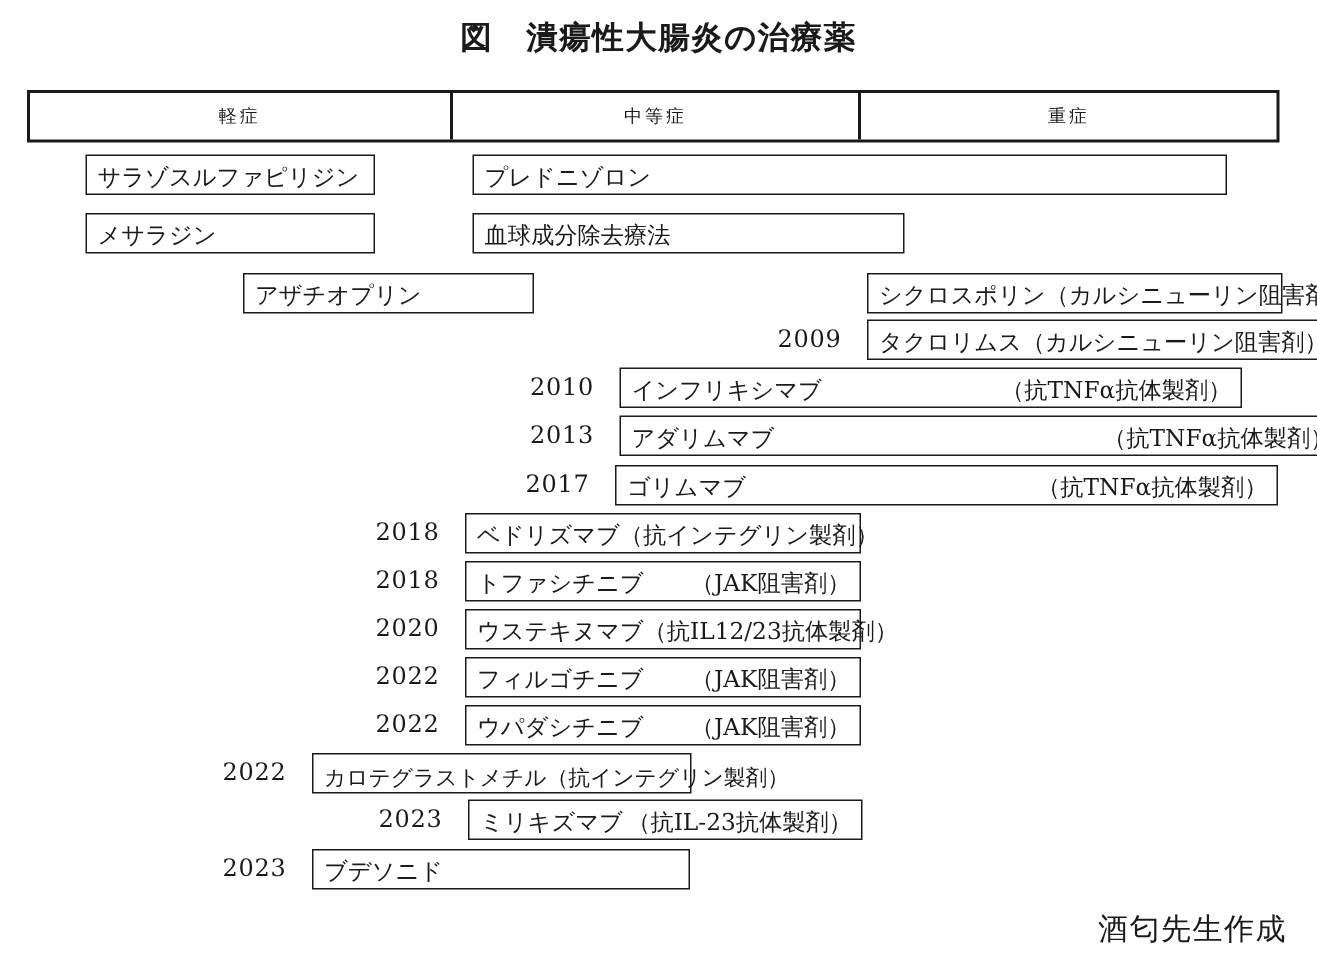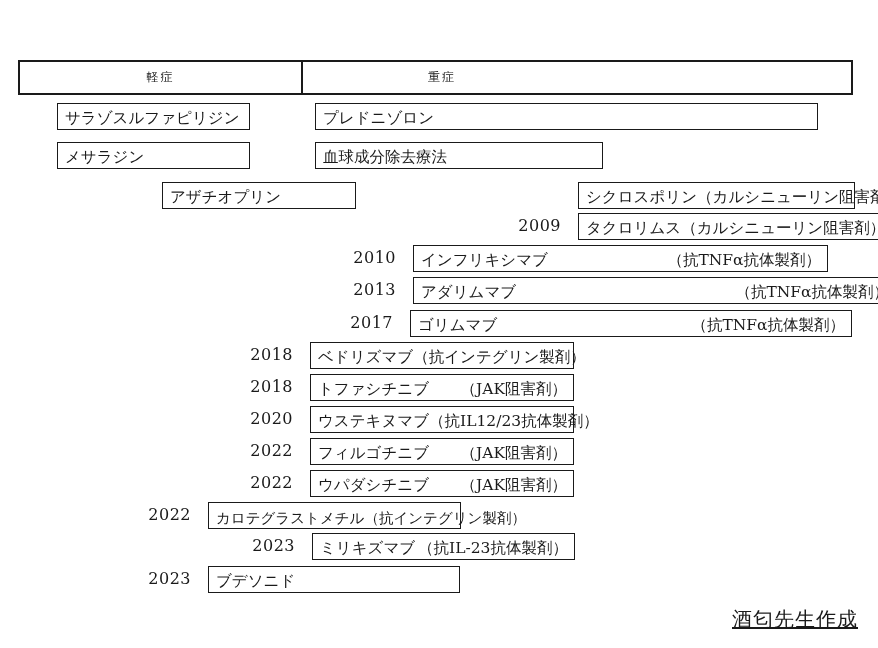--- a/index.html
+++ b/index.html
@@ -38,31 +38,33 @@
   }
   .drug .nm{white-space:nowrap;}
   .drug .nt{white-space:nowrap;}
   .year{
     position:absolute;right:100%;margin-right:18px;top:0;
     height:24px;line-height:24px;
     font-size:16px;letter-spacing:0.5px;color:#1a1a1a;
   }
   .credit{
     position:absolute;right:20px;top:606px;
-    font-size:20px;letter-spacing:1px;text-decoration:underline;
+    font-size:20px;letter-spacing:1px;
   }
 </style>
 </head>
 <body>
 
 <div id="stage">
 
+  <div class="title">図　潰瘍性大腸炎の治療薬</div>
 
   <div class="sev-header">
     <div class="sev-cell c1">軽症</div>
+    <div class="sev-cell c2">中等症</div>
     <div class="sev-cell c3">重症</div>
   </div>
 
   <div class="drug" style="left:57px;top:103px;width:193px;">
     <span class="nm">サラゾスルファピリジン</span>
   </div>
 
   <div class="drug" style="left:315px;top:103px;width:503px;">
     <span class="nm">プレドニゾロン</span>
   </div>

